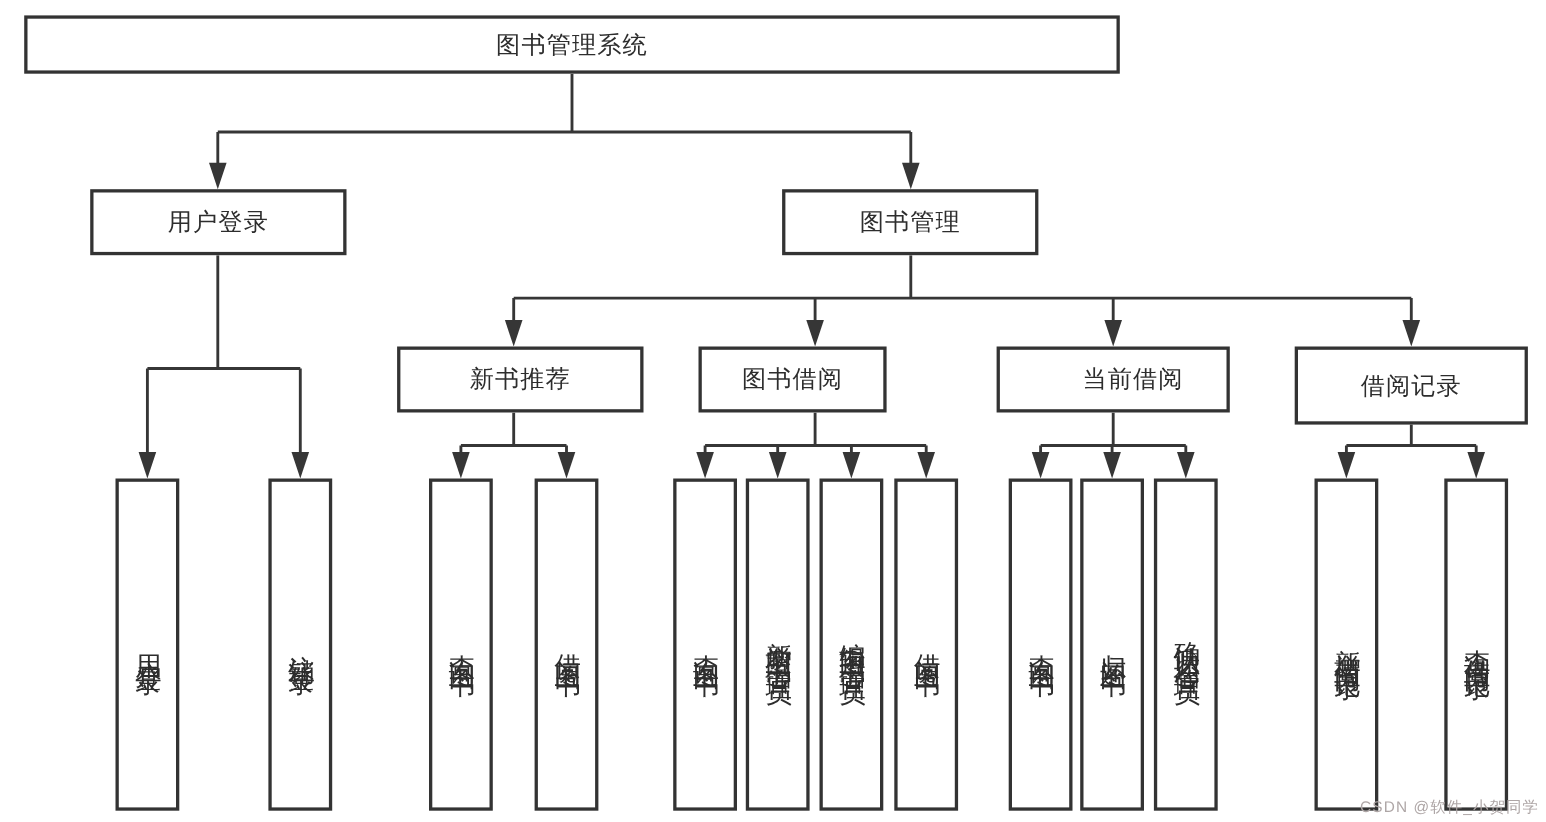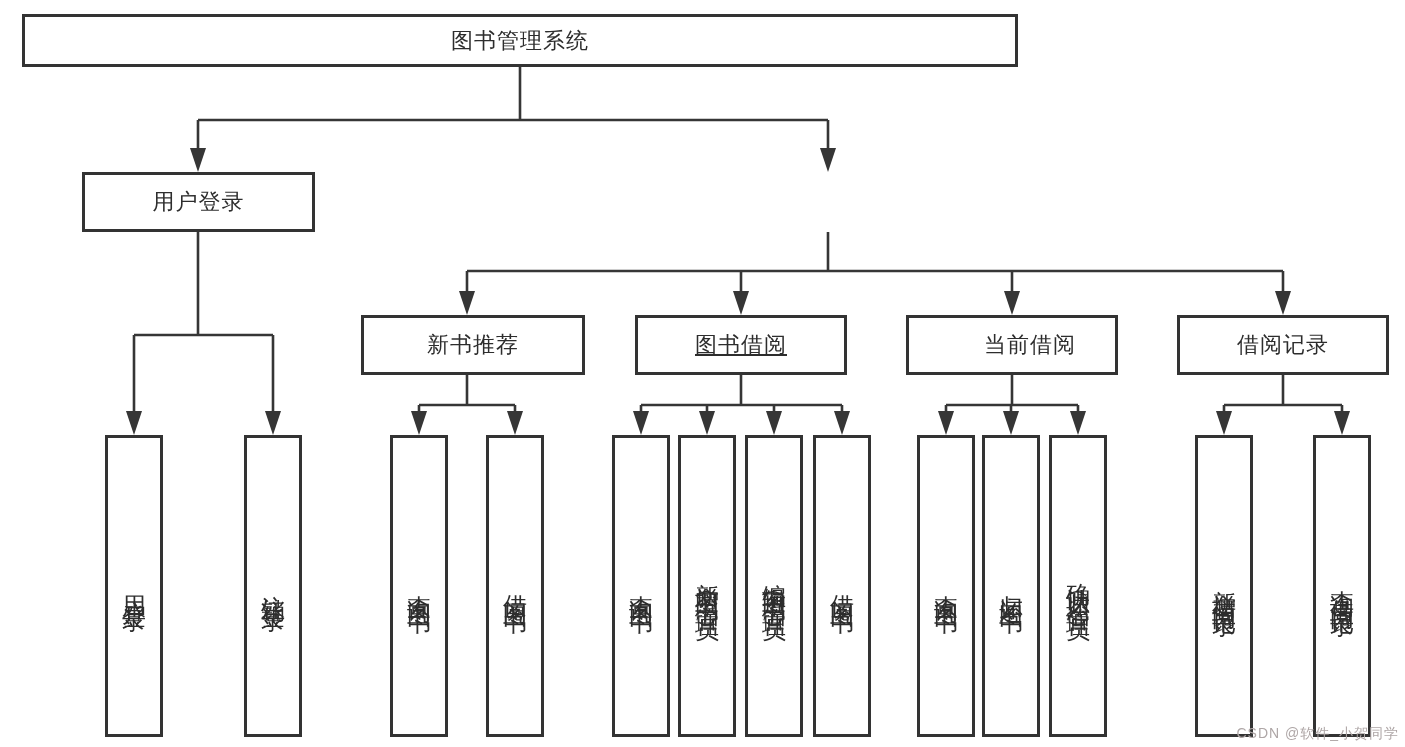--- a/index.html
+++ b/index.html
@@ -102,31 +102,34 @@
     </g>
   </svg>
 
   <div class="box" style="left:22px; top:14px; width:996px; height:53px;justify-content:center;">
     <span class="hlabel">图书管理系统</span>
   </div>
 
   <div class="box" style="left:82px; top:172px; width:233px; height:60px;">
     <span class="hlabel">用户登录</span>
   </div>
+  <div class="box" style="left:711px; top:172px; width:233px; height:60px;">
+    <span class="hlabel">图书管理</span>
+  </div>
 
   <div class="box" style="left:361px; top:315px; width:224px; height:60px;">
     <span class="hlabel">新书推荐</span>
   </div>
-  <div class="box" style="left:635px; top:315px; width:212px; height:60px;text-decoration:underline;">
+  <div class="box" style="left:635px; top:315px; width:171px; height:60px;">
     <span class="hlabel">图书借阅</span>
   </div>
   <div class="box" style="left:906px; top:315px; width:212px; height:60px;padding-left:36px;">
     <span class="hlabel">当前借阅</span>
   </div>
-  <div class="box" style="left:1177px; top:315px; width:212px; height:60px;">
+  <div class="box" style="left:1177px; top:315px; width:212px; height:71px;">
     <span class="hlabel">借阅记录</span>
   </div>
 
   <div class="box vbox" style="left:105px; top:435px; width:58px; height:302px;">
     <span>用户登录</span>
   </div>
   <div class="box vbox" style="left:244px; top:435px; width:58px; height:302px;">
     <span>注销登录</span>
   </div>
 

